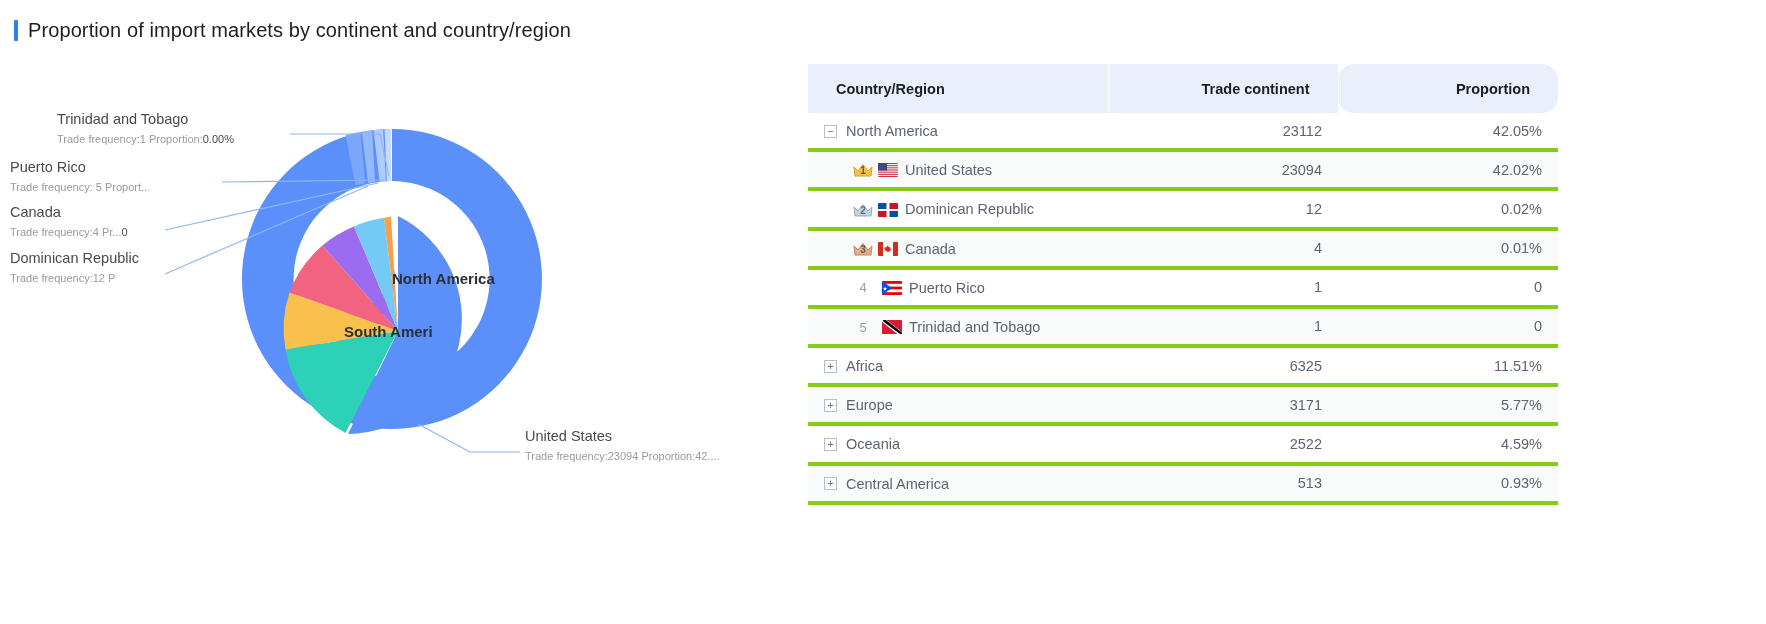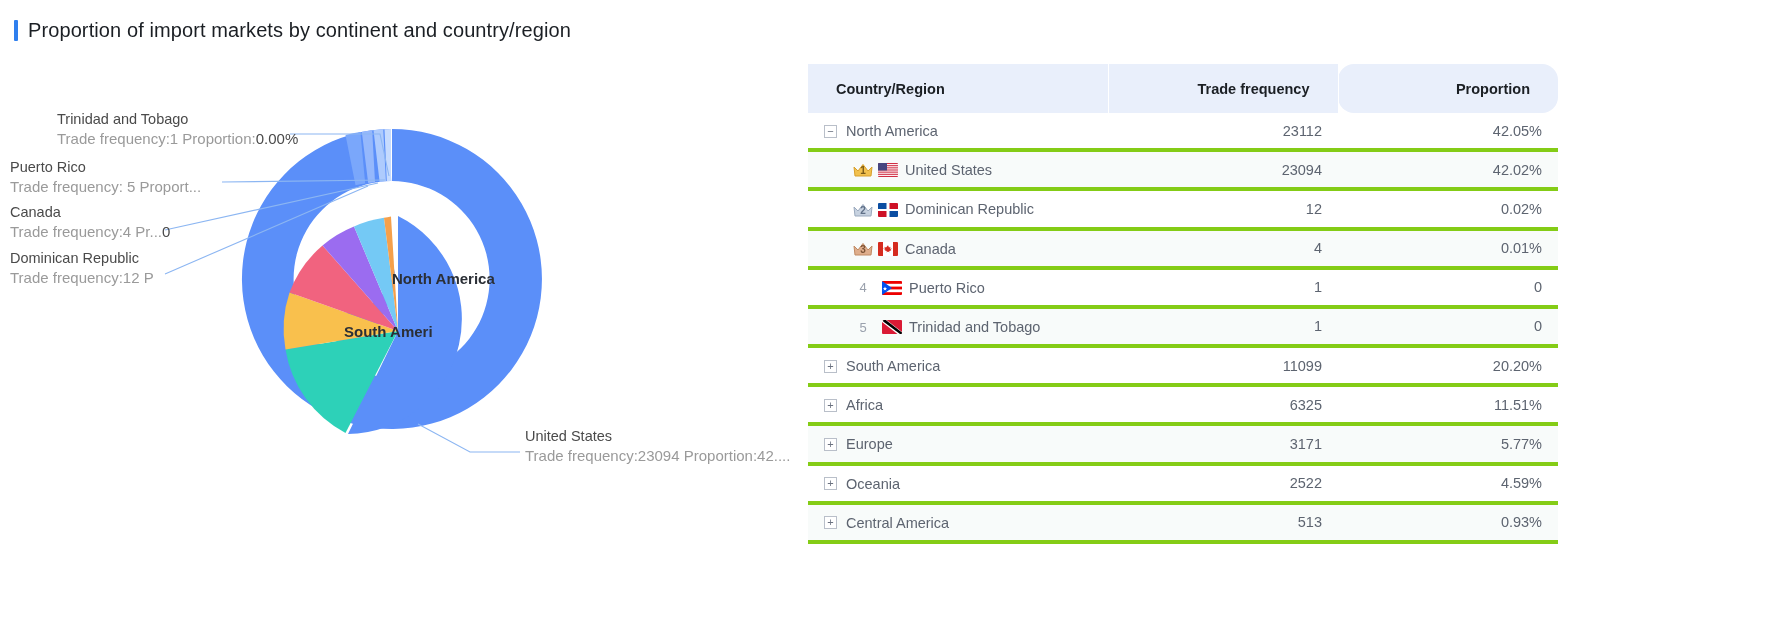--- a/index.html
+++ b/index.html
@@ -25,21 +25,21 @@
   }
 
   
   .left-panel { position: relative; width: 800px; height: 624px; flex: 0 0 800px; }
   .left-panel .panel-title { position: absolute; left: 14px; top: 19px; }
   .chart-area { position: absolute; left: 0; top: 52px; width: 800px; height: 560px; }
   .chart-svg { position: absolute; left: 0; top: 0; }
 
   .callout { position: absolute; white-space: nowrap; }
   .callout .ln1 { font-size: 14.5px; color: #4a4a4a; line-height: 20px; }
-  .callout .ln2 { font-size: 15px; color: #9a9a9a; line-height: 20px; }
+  .callout .ln2 { font-size: 11px; color: #9a9a9a; line-height: 20px; }
   .callout .ln2 .dark { color: #4a4a4a; }
 
   .c-tt  { left: 57px;  top: 57px; }
   .c-pr  { left: 10px;  top: 105px; }
   .c-ca  { left: 10px;  top: 150px; }
   .c-dr  { left: 10px;  top: 196px; }
   .c-us  { left: 525px; top: 374px; }
 
   .slice-label {
     position: absolute; font-size: 15px; font-weight: bold;
@@ -173,21 +173,21 @@
     </div>
   </div>
 
   <div class="right-panel">
 
     <div class="table-wrap">
       <table class="rank">
         <thead>
           <tr>
             <th class="col-cr">Country/Region</th>
-            <th class="col-tf">Trade frequency</th>
+            <th class="col-tf">Trade continent</th>
             <th class="col-pp">Proportion</th>
           </tr>
         </thead>
         <tbody id="rank-body">
             <tr class="plain">
               <td class="name"><span class="expander">−</span><span class="cname">North America</span></td>
               <td>23112</td>
               <td>42.05%</td>
             </tr>
             <tr class="alt">
@@ -251,25 +251,20 @@
             <tr class="alt">
               <td class="name"><span class="child-indent"></span><span class="rank-num">5</span><span class="flag"><svg width="20" height="14" viewBox="0 0 20 14">
                     <rect width="20" height="14" fill="#da1a35"></rect>
                     <path d="M0 0 L4.5 0 L20 12 L20 14 L15.5 14 L0 2 Z" fill="#fff"></path>
                     <path d="M1.2 0 L3.8 0 L20 12.6 L20 14 L18 14 L1.2 1.4 Z" fill="#000"></path>
                   </svg></span><span class="cname">Trinidad and Tobago</span></td>
               <td>1</td>
               <td>0</td>
             </tr>
             <tr class="plain">
-              <td class="name"><span class="expander">+</span><span class="cname">South America</span></td>
-              <td>11099</td>
-              <td>20.20%</td>
-            </tr>
-            <tr class="plain">
               <td class="name"><span class="expander">+</span><span class="cname">Africa</span></td>
               <td>6325</td>
               <td>11.51%</td>
             </tr>
             <tr class="alt">
               <td class="name"><span class="expander">+</span><span class="cname">Europe</span></td>
               <td>3171</td>
               <td>5.77%</td>
             </tr>
             <tr class="plain">

